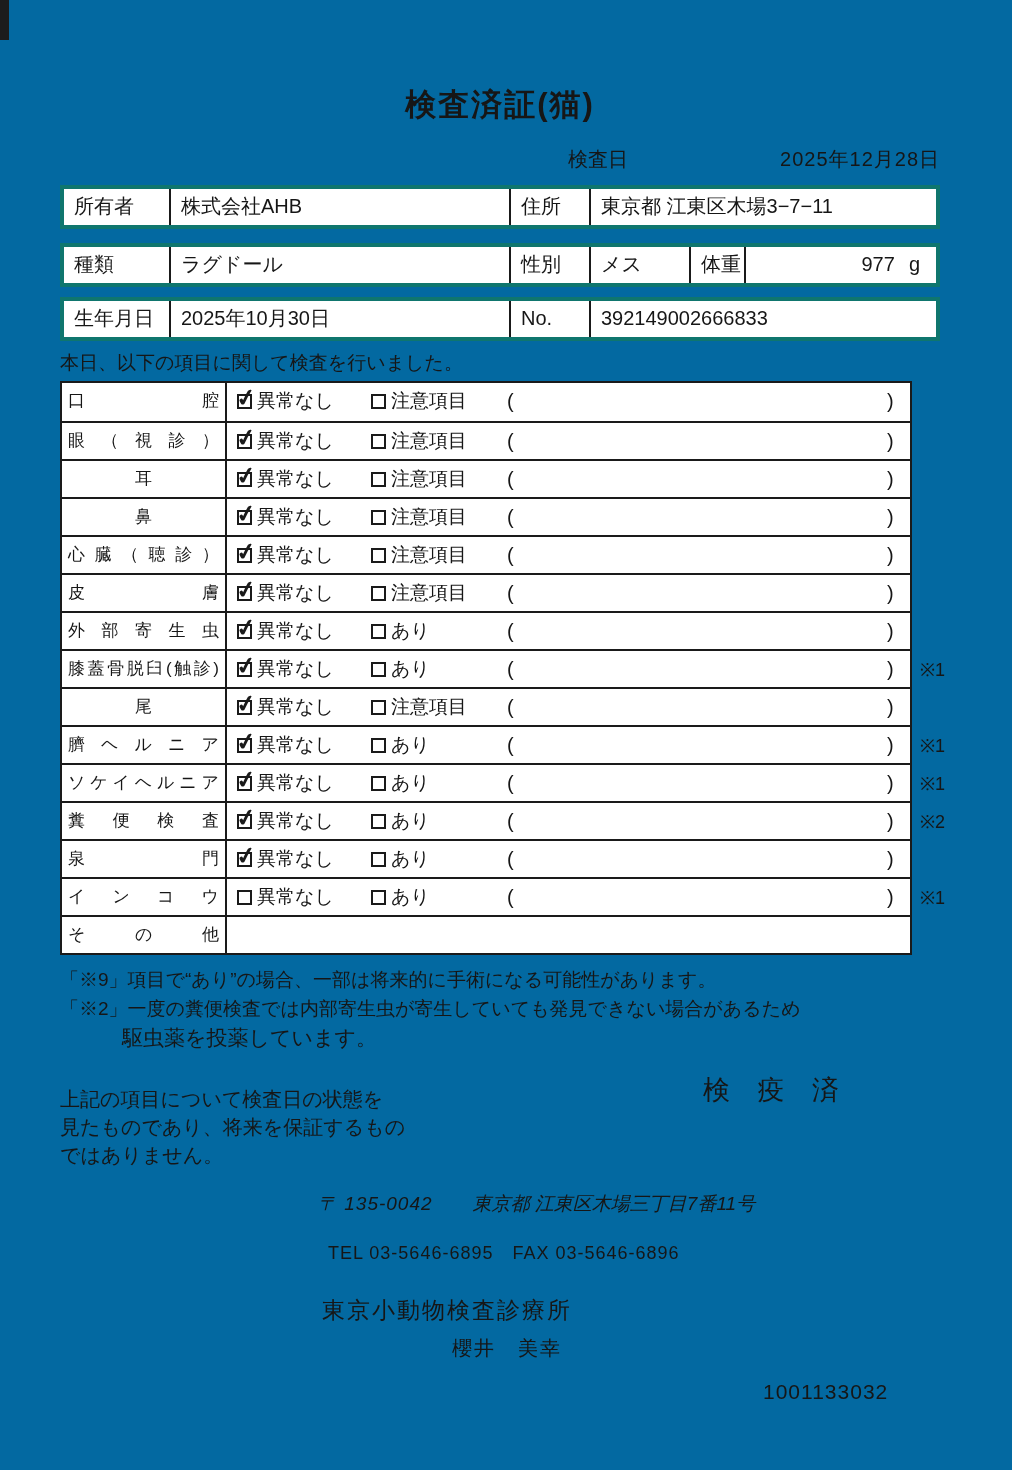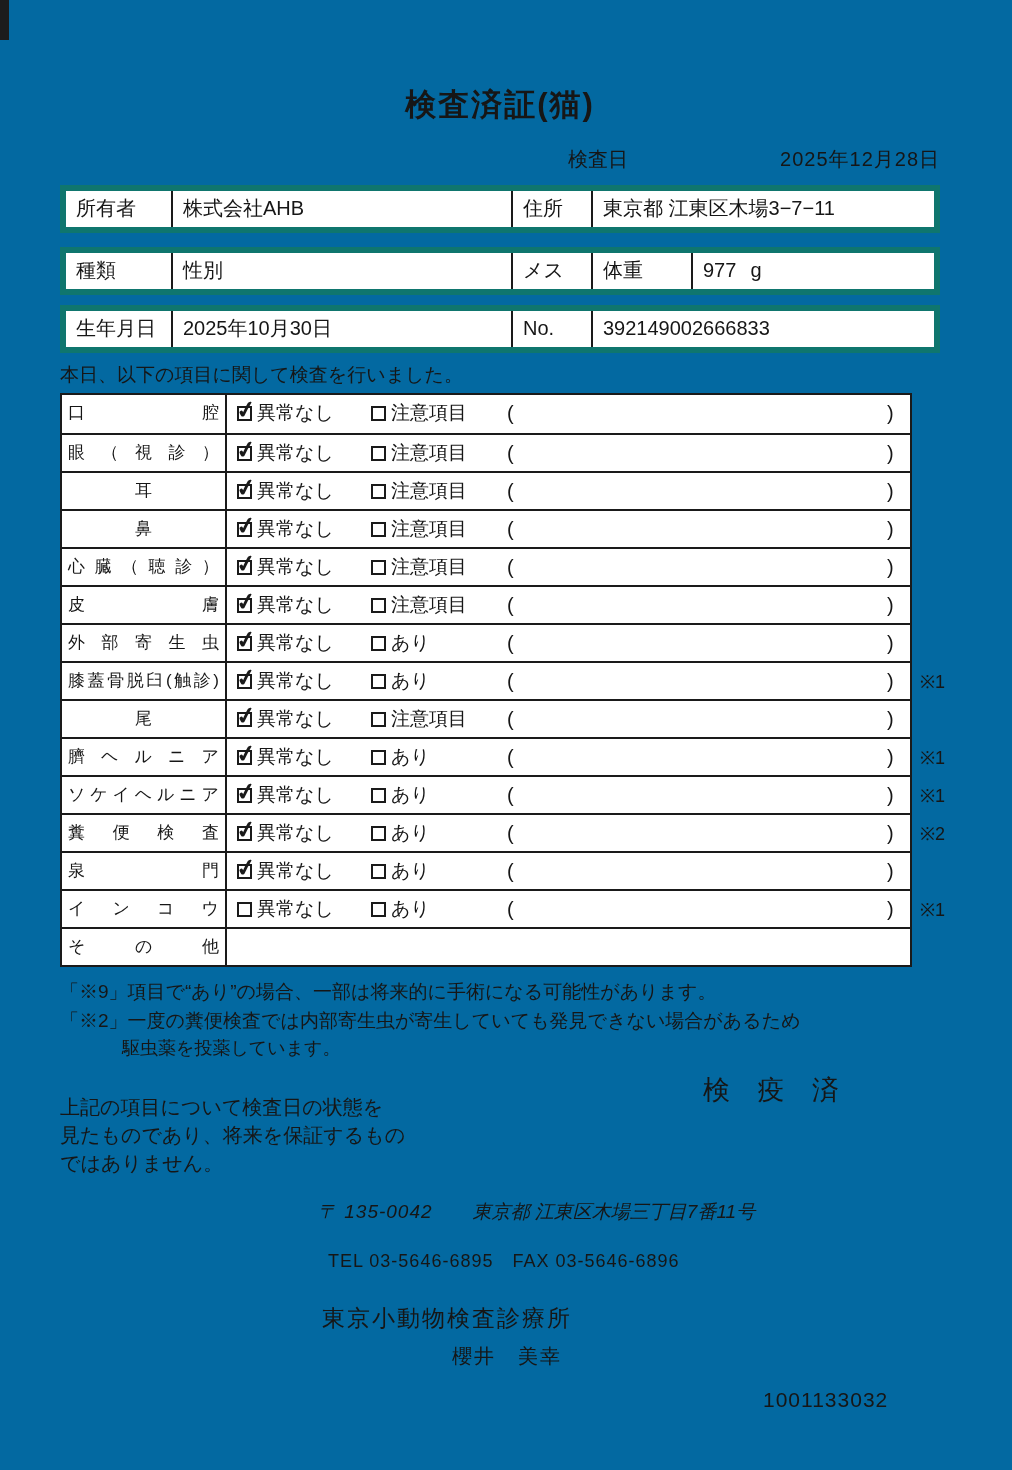--- a/index.html
+++ b/index.html
@@ -15,21 +15,21 @@
   }
   .scan-mark { position:absolute; left:0; top:0; width:9px; height:40px; background:#1c1c1c; }
   .wrap { padding:84px 72px 0 60px; }
 
   .title { text-align:center; font-size:31px; font-weight:bold; letter-spacing:2px; margin-bottom:20px; }
 
   .date-row { display:flex; font-size:20px; margin-bottom:13px; height:26px; align-items:center; }
   .date-label { margin-left:508px;font-family:Liberation Mono, monospace; }
   .date-value { margin-left:auto; letter-spacing:1px; }
 
-  .tbl { display:grid; border:6px solid #0f766e; background:#fff; }
+  .tbl { display:grid; border:4px solid #0f766e; background:#fff; }
   .tbl > div { border-left:2px solid #1a1a1a; padding:0 10px; line-height:34px; height:36px; font-size:20px; white-space:nowrap; overflow:visible; }
   .tbl > div:first-child { border-left:none; }
   .owner-tbl { grid-template-columns:105px 340px 80px 351px; margin-bottom:14px; }
   .breed-tbl { grid-template-columns:105px 340px 80px 100px 55px 196px; margin-bottom:10px; }
   .birth-tbl { grid-template-columns:105px 340px 80px 351px; margin-bottom:9px; }
   .cell-weight-val { display:flex; }
   .cell-weight-val .wv { flex:1; text-align:right; padding-right:14px; }
   .cell-weight-val .wu { padding-right:10px; }
 
   .intro { font-size:19px; margin-bottom:5px; }
@@ -54,21 +54,21 @@
     font-size:24px; line-height:1; font-weight:bold; color:#1a1a1a;
     transform:rotate(-8deg);
   }
   .paren { position:absolute; top:0; line-height:36px; font-size:20px; }
   .paren.open { left:280px; }
   .paren.close { left:660px; }
   .note-mark { position:absolute; left:calc(100% + 10px); top:0; line-height:38px; font-size:18px; white-space:nowrap; }
 
   .footnote { font-size:19px; margin-top:3px; white-space:nowrap; }
   .footnote.first { margin-top:12px; }
-  .footnote-cont { font-size:18px; margin-left:62px; margin-top:2px; }
+  .footnote-cont { font-size:21px; margin-left:62px; margin-top:2px; }
 
   .disclaimer { font-size:20px; line-height:28px; margin-top:33px; white-space:pre-line; }
 
   .stamp { position:absolute; left:703px; top:1072px; font-size:27px; letter-spacing:10px; white-space:nowrap; }
 
   .addr-row { margin-top:22px; padding-left:258px; font-size:19px; display:flex;font-style:italic; }
   .addr-row .postal { margin-right:40px; letter-spacing:1px; }
   .tel-row { margin-top:24px; padding-left:268px; font-size:18px; letter-spacing:1px; }
   .clinic-name { margin-top:30px; padding-left:262px; font-size:23px; letter-spacing:2px; }
   .vet-name { margin-top:9px; padding-left:392px; font-size:20px; letter-spacing:2px; }
@@ -90,20 +90,21 @@
 
     <div class="tbl owner-tbl">
       <div>所有者</div>
       <div>株式会社AHB</div>
       <div>住所</div>
       <div>東京都 江東区木場3−7−11</div>
     </div>
 
     <div class="tbl breed-tbl">
       <div>種類</div>
+      <div>ラグドール</div>
       <div>性別</div>
       <div>メス</div>
       <div>体重</div>
       <div class="cell-weight-val">
         <span class="wv">977</span>
         <span class="wu">g</span>
       </div>
     </div>
 
     <div class="tbl birth-tbl">

